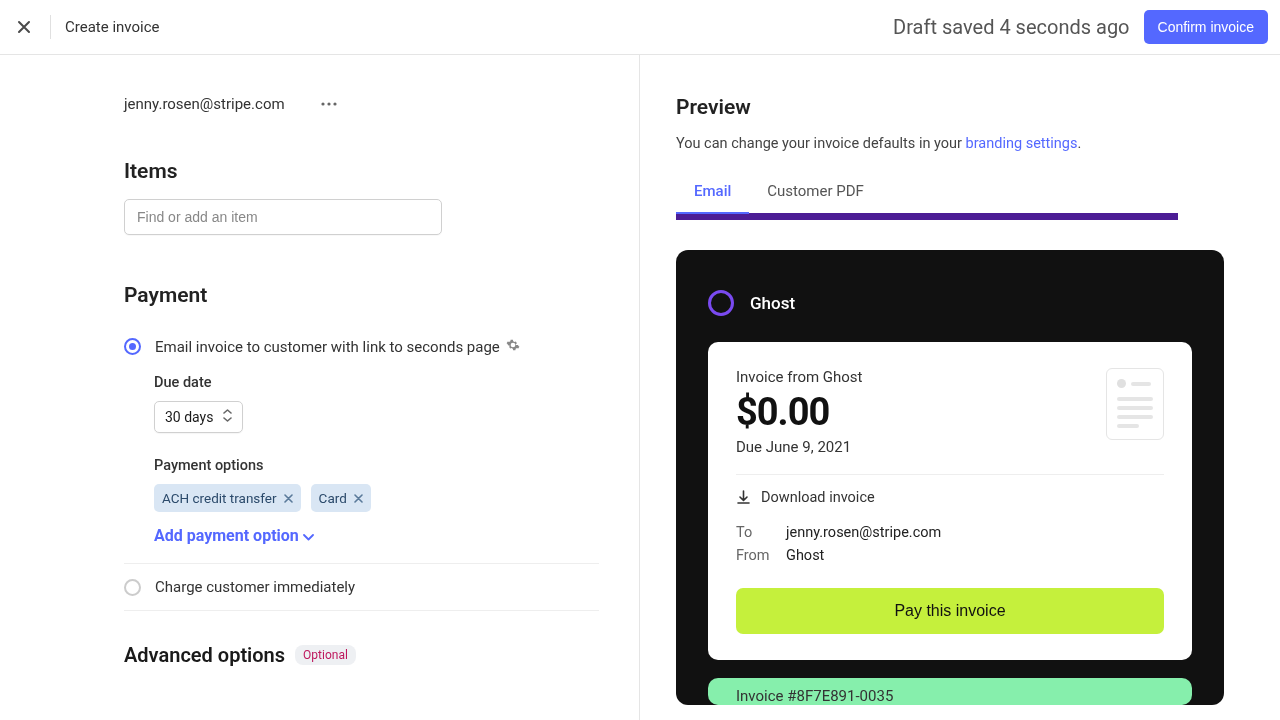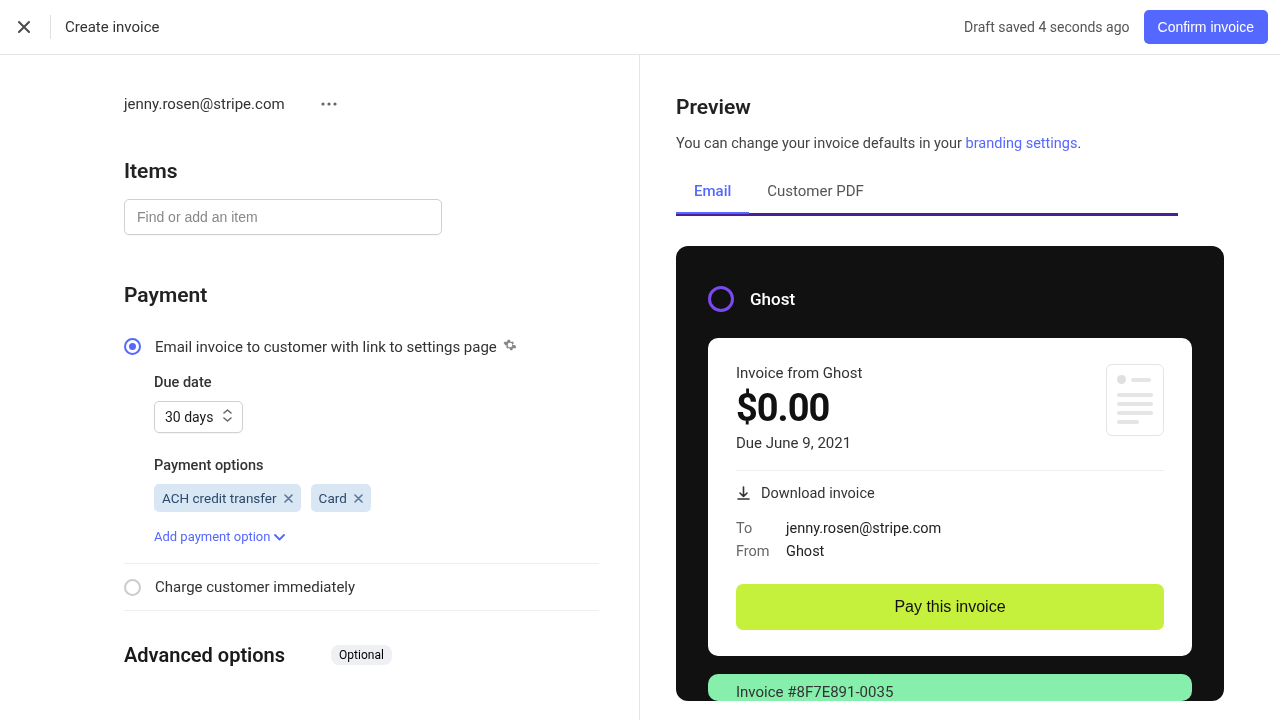--- a/index.html
+++ b/index.html
@@ -3,21 +3,21 @@
 <meta charset="utf-8">
 <style>
 * { box-sizing: border-box; margin: 0; padding: 0; }
 body { font-family: -apple-system, BlinkMacSystemFont, "Segoe UI", Roboto, sans-serif; color: #1a1a1a; background: #fff; overflow: hidden; }
 
 .topbar { height: 55px; display: flex; align-items: center; padding: 0 12px; border-bottom: 1px solid #e5e5e5; }
 .close-btn { width: 24px; height: 24px; display: flex; align-items: center; justify-content: center; cursor: pointer; color: #4a4a4a; }
 .divider-v { width: 1px; height: 24px; background: #e0e0e0; margin: 0 14px; }
 .page-title { font-size: 15px; color: #333; }
 .spacer { flex: 1; }
-.draft-status { font-size: 14px; color: #555; margin-right: 14px; }
+.draft-status { font-size: 20px; color: #555; margin-right: 14px; }
 .confirm-btn { background: #5468ff; color: #fff; border: none; border-radius: 5px; padding: 9px 14px; font-size: 14px; font-weight: 500; cursor: pointer; }
 
 .main { display: flex; height: calc(100vh - 55px); }
 .left-panel { width: 640px; padding: 40px 40px 0 124px; border-right: 1px solid #e5e5e5; overflow-y: auto; }
 .right-panel { flex: 1; padding: 40px 0 0 36px; overflow-y: auto; }
 
 h2.section { font-size: 21px; font-weight: 600; color: #222; margin-bottom: 16px; }
 .customer-row { display: flex; align-items: center; margin-bottom: 46px; }
 .customer-email { font-size: 15px; color: #333; }
 .more-btn { margin-left: 36px; cursor: pointer; color: #666; display:flex; align-items:center;}
@@ -33,31 +33,31 @@
 .gear-icon { margin-left: 6px; color: #888; }
 
 .indent-block { padding: 4px 0 18px 30px; border-bottom: 1px solid #eee; }
 .sub-label { font-size: 14.5px; font-weight: 500; color: #333; margin-bottom: 10px; }
 .select-box { display: inline-flex; align-items: center; border: 1px solid #d0d0d0; border-radius: 5px; padding: 7px 10px; font-size: 14px; cursor: pointer; box-shadow: 0 1px 1px rgba(0,0,0,0.04); margin-bottom: 24px; }
 .sort-icon { margin-left: 10px; color: #666; }
 
 .chips { display: flex; gap: 10px; margin-bottom: 14px; }
 .chip { background: #d9e6f4; color: #2b4a6b; font-size: 13.5px; border-radius: 5px; padding: 6px 8px; display: inline-flex; align-items: center; cursor: default;}
 .chip-x { margin-left: 7px; cursor: pointer; color: #5a7a9a; }
-.add-link { color: #5468ff; font-size: 13px; cursor: pointer; display: inline-flex; align-items: flex-end; }
+.add-link { color: #5468ff; font-size: 16px; cursor: pointer; display: inline-flex; align-items: flex-end; font-weight: bold; }
 .chev-down { margin-left: 4px; }
 
 .adv-row { display: flex; align-items: center; margin-top: 32px; gap: 10px;}
 .adv-title { font-size: 20px; font-weight: 600; }
-.optional-badge { background: #eef0f3; color: #000000; font-size: 12px; border-radius: 8px; padding: 3px 8px; margin-left: 36px; }
+.optional-badge { background: #eef0f3; color: #be185d; font-size: 12px; border-radius: 8px; padding: 3px 8px; }
 
 .preview-desc { font-size: 14.5px; color: #444; margin-bottom: 18px; }
 .link { color: #5468ff; cursor: pointer; }
 
-.tabs { display: flex; border-bottom: 3px solid #4c1d95; width: 502px; margin-bottom: 30px; }
+.tabs { display: flex; border-bottom: 7px solid #4c1d95; width: 502px; margin-bottom: 30px; }
 .tab { padding: 12px 18px; font-size: 15px; color: #555; cursor: pointer; }
 .tab.active { color: #5468ff; font-weight: 500; border-bottom: 2px solid #5468ff; margin-bottom: -1px; }
 
 .email-card { width: 548px; background: #111; border-radius: 12px; padding: 40px 32px 0 32px; }
 .brand-row { display: flex; align-items: center; margin-bottom: 26px; }
 .brand-circle { width: 26px; height: 26px; border-radius: 50%; border: 3px solid #7a4af0; margin-right: 16px; }
 .brand-name { color: #fff; font-size: 17px; font-weight: 500; }
 
 .inv-card { background: #fff; border-radius: 10px; padding: 26px 28px; margin-bottom: 18px; }
 .inv-top { display: flex; justify-content: space-between; }
@@ -114,21 +114,21 @@
 
     <h2 class="section">Items</h2>
     <input class="item-input" type="text" placeholder="Find or add an item" style="">
 
     <h2 class="section">Payment</h2>
 
     <div class="radio-row">
       <span class="radio-outer selected">
           <span class="radio-inner"></span>
         </span>
-      <span class="radio-label">Email invoice to customer with link to settings page</span>
+      <span class="radio-label">Email invoice to customer with link to seconds page</span>
       <span class="gear-icon">
         <svg width="14" height="14" viewBox="0 0 24 24">
             <path fill="currentColor" d="M12 8a4 4 0 100 8 4 4 0 000-8zm9 4a7 7 0 01-.1 1.2l2.1 1.6-2 3.4-2.5-1a7 7 0 01-2 1.2l-.4 2.6h-4l-.4-2.6a7 7 0 01-2-1.2l-2.5 1-2-3.4 2.1-1.6A7 7 0 013 12a7 7 0 01.1-1.2L1 9.2l2-3.4 2.5 1a7 7 0 012-1.2L7.9 3h4l.4 2.6a7 7 0 012 1.2l2.5-1 2 3.4-2.1 1.6c.1.4.1.8.1 1.2z"></path>
           </svg>
       </span>
     </div>
 
     <div class="indent-block">
       <div class="sub-label">Due date</div>
       <div class="select-box">

